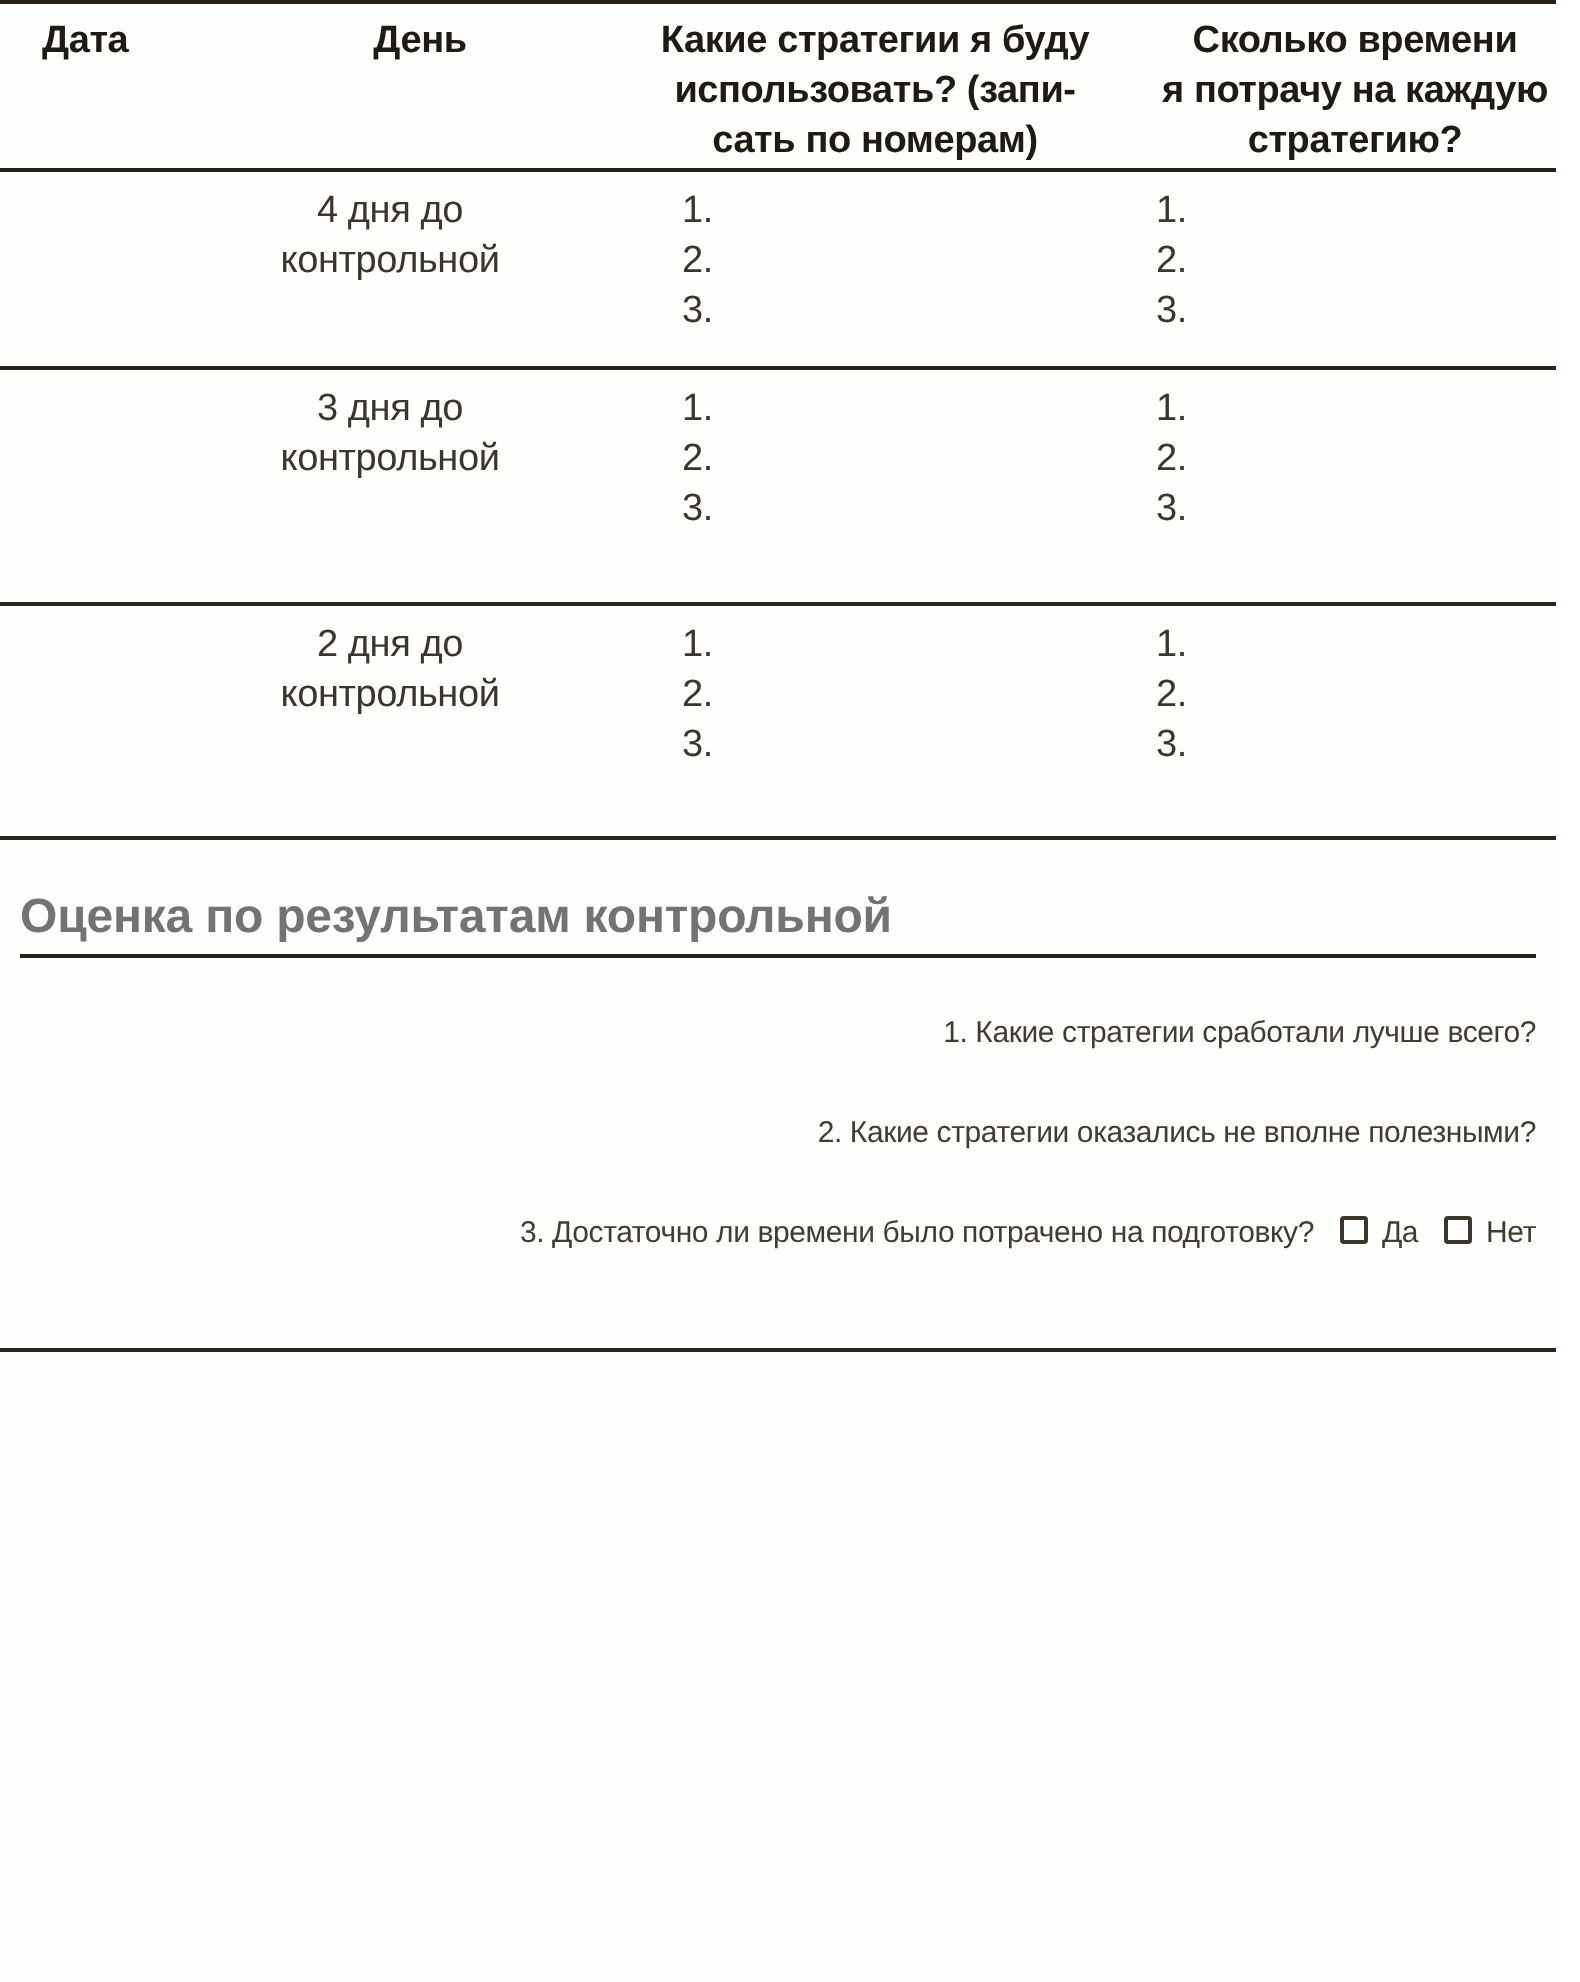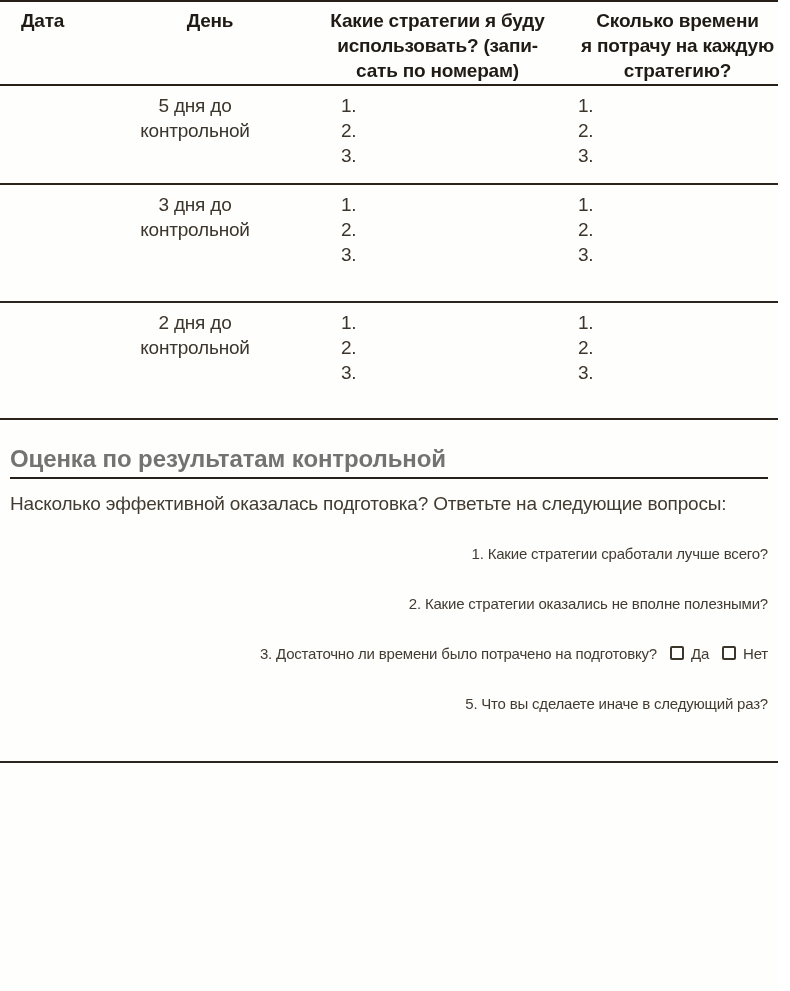--- a/index.html
+++ b/index.html
@@ -121,21 +121,21 @@
         <th class="c4">
           <span class="hline">Сколько времени</span>
           <span class="hline">я потрачу на каждую</span>
           <span class="hline">стратегию?</span>
         </th>
       </tr>
     </thead>
     <tbody>
       <tr class="r1">
         <td class="c1"></td>
-        <td class="c2">5 дня до контрольной</td>
+        <td class="c2">4 дня до контрольной</td>
         <td class="c3">
           <div class="nums">
             <div>1.</div>
             <div>2.</div>
             <div>3.</div>
           </div>
         </td>
         <td class="c4">
           <div class="nums">
             <div>1.</div>
@@ -178,29 +178,27 @@
             <div>2.</div>
             <div>3.</div>
           </div>
         </td>
       </tr>
     </tbody>
   </table>
 
   <div class="eval">
     <h2 class="eval-title">Оценка по результатам контрольной</h2>
-    <p class="eval-intro">Насколько эффективной оказалась подготовка? Ответьте на следующие вопросы:</p>
 
     <p class="question">1. Какие стратегии сработали лучше всего?</p>
     <p class="question">2. Какие стратегии оказались не вполне полезными?</p>
 
     <p class="question">
       <span>3. Достаточно ли времени было потрачено на подготовку?</span>
       <span class="checkbox"></span><span>Да</span>
       <span class="checkbox"></span><span>Нет</span>
     </p>
 
-    <p class="question">5. Что вы сделаете иначе в следующий раз?</p>
 
     <div class="bottom-rule"></div>
   </div>
 
 </div>
 
 </body></html>

